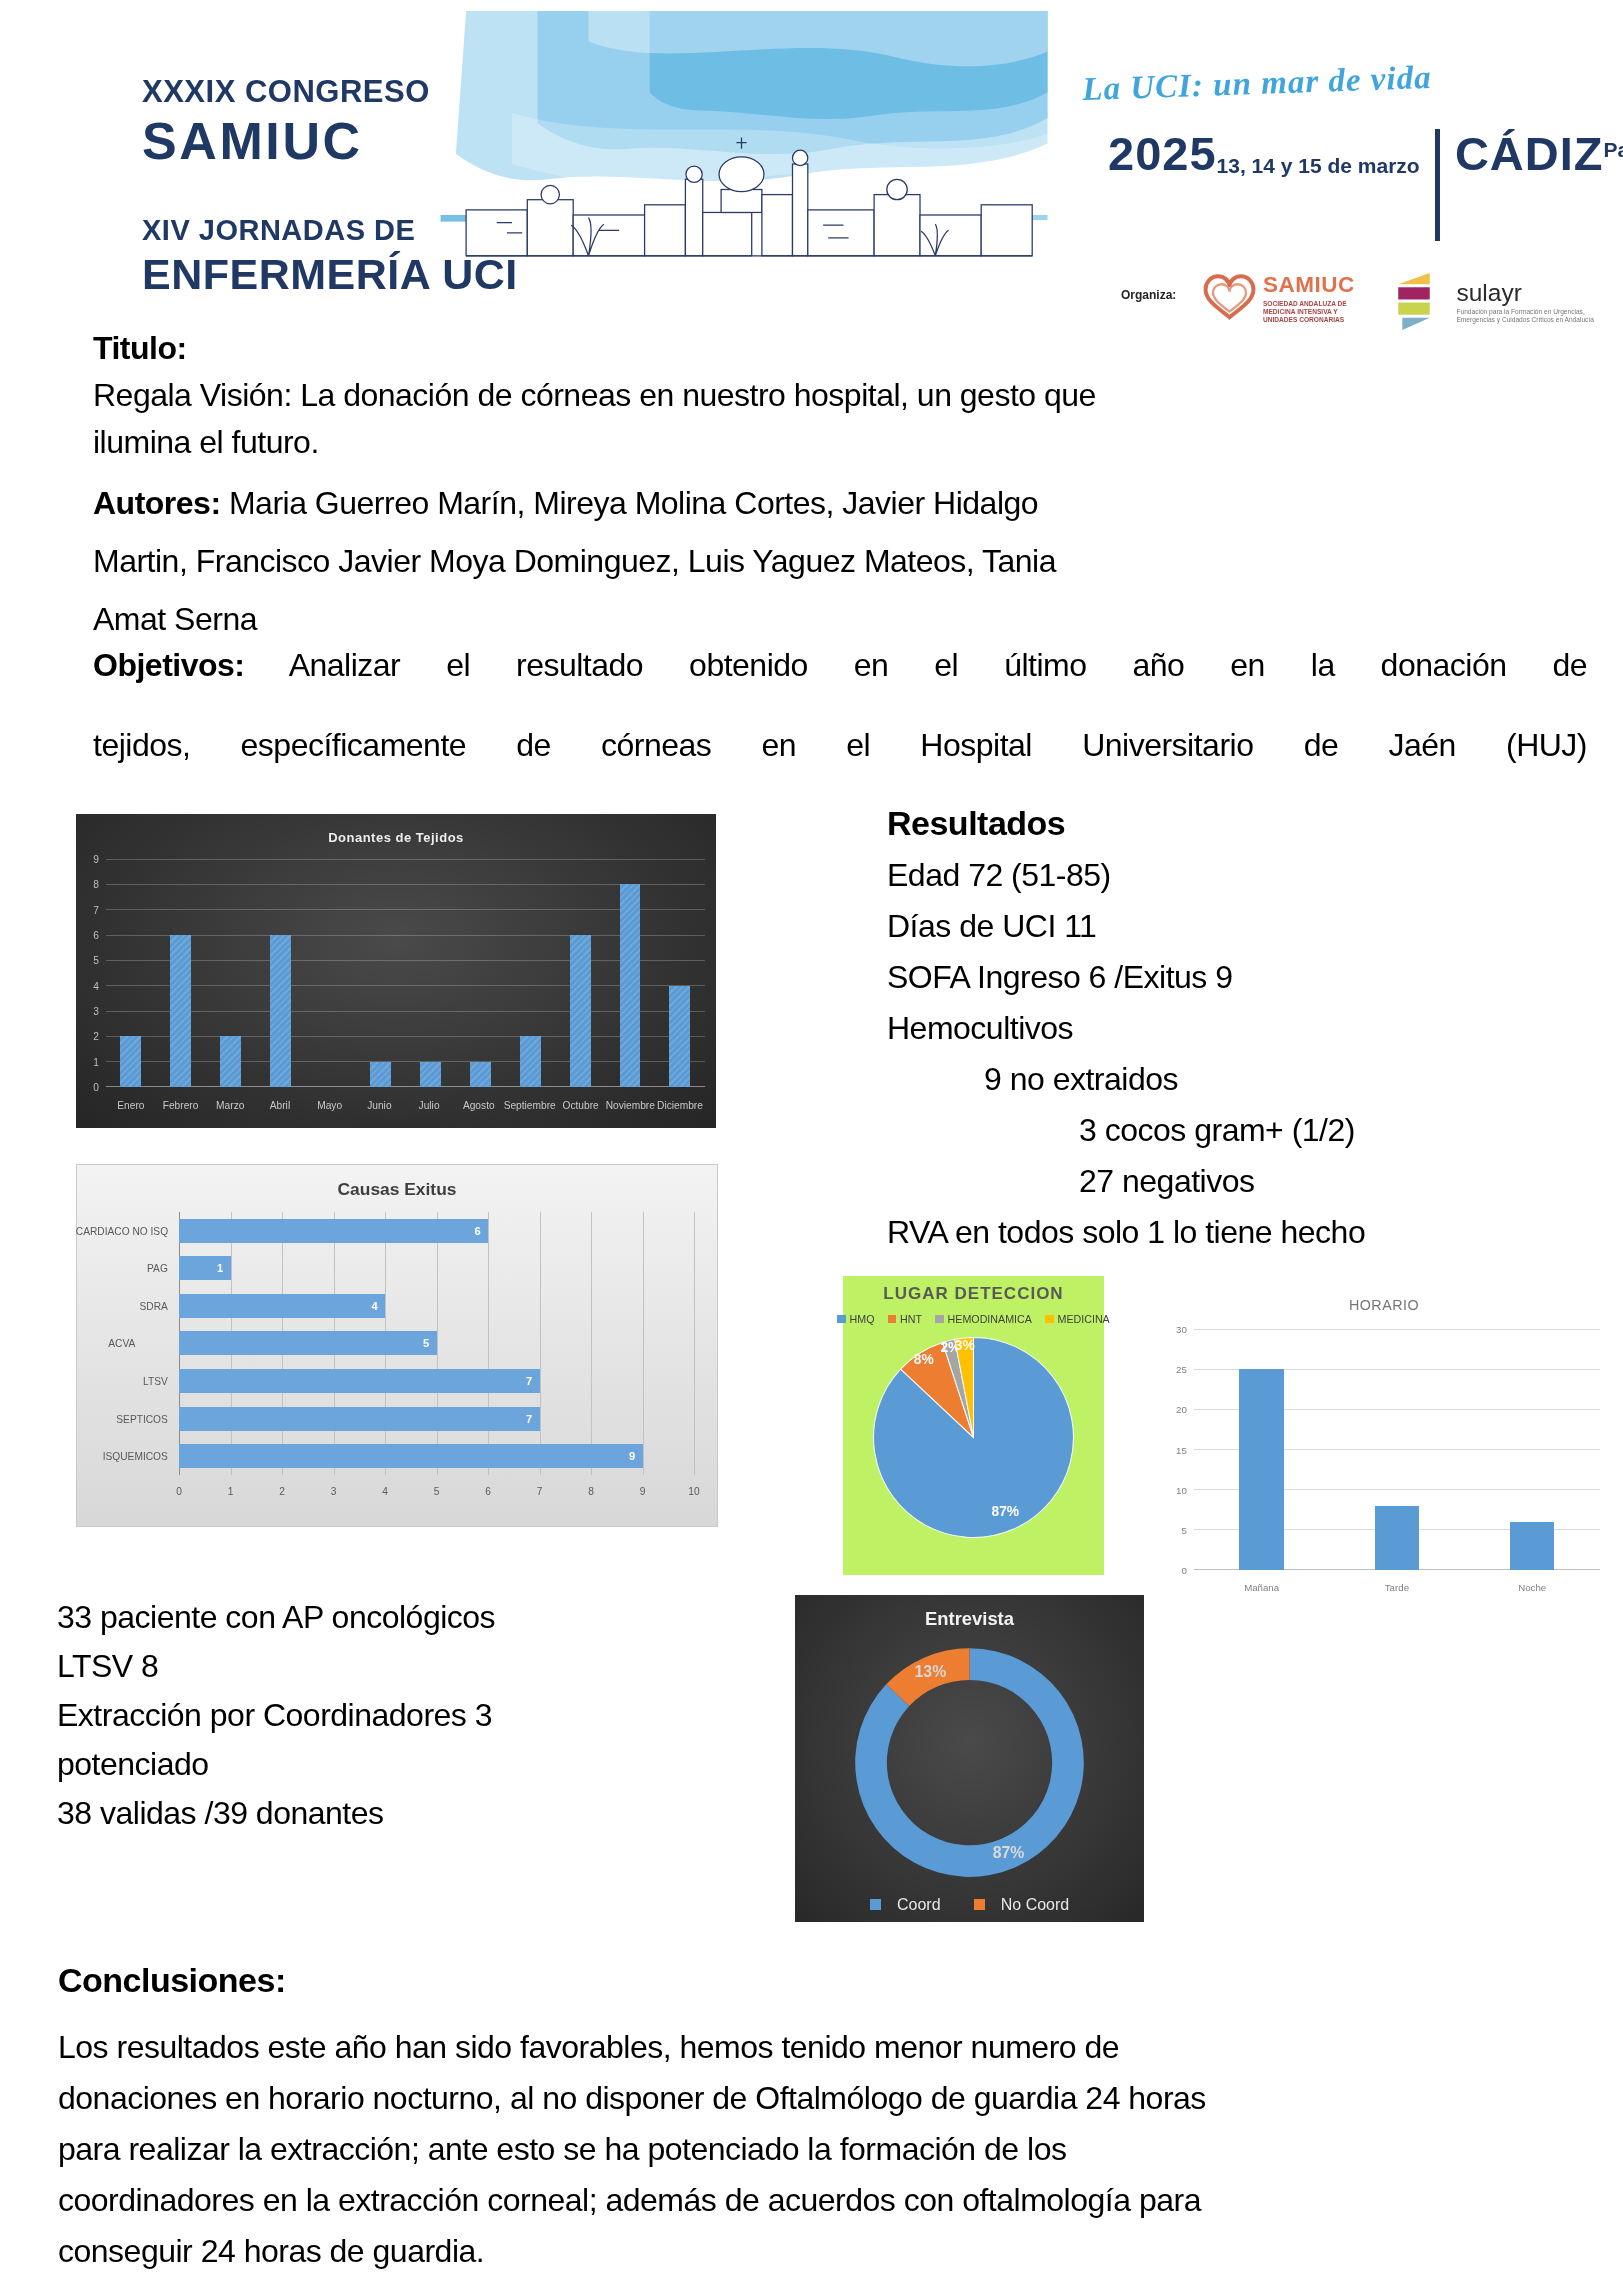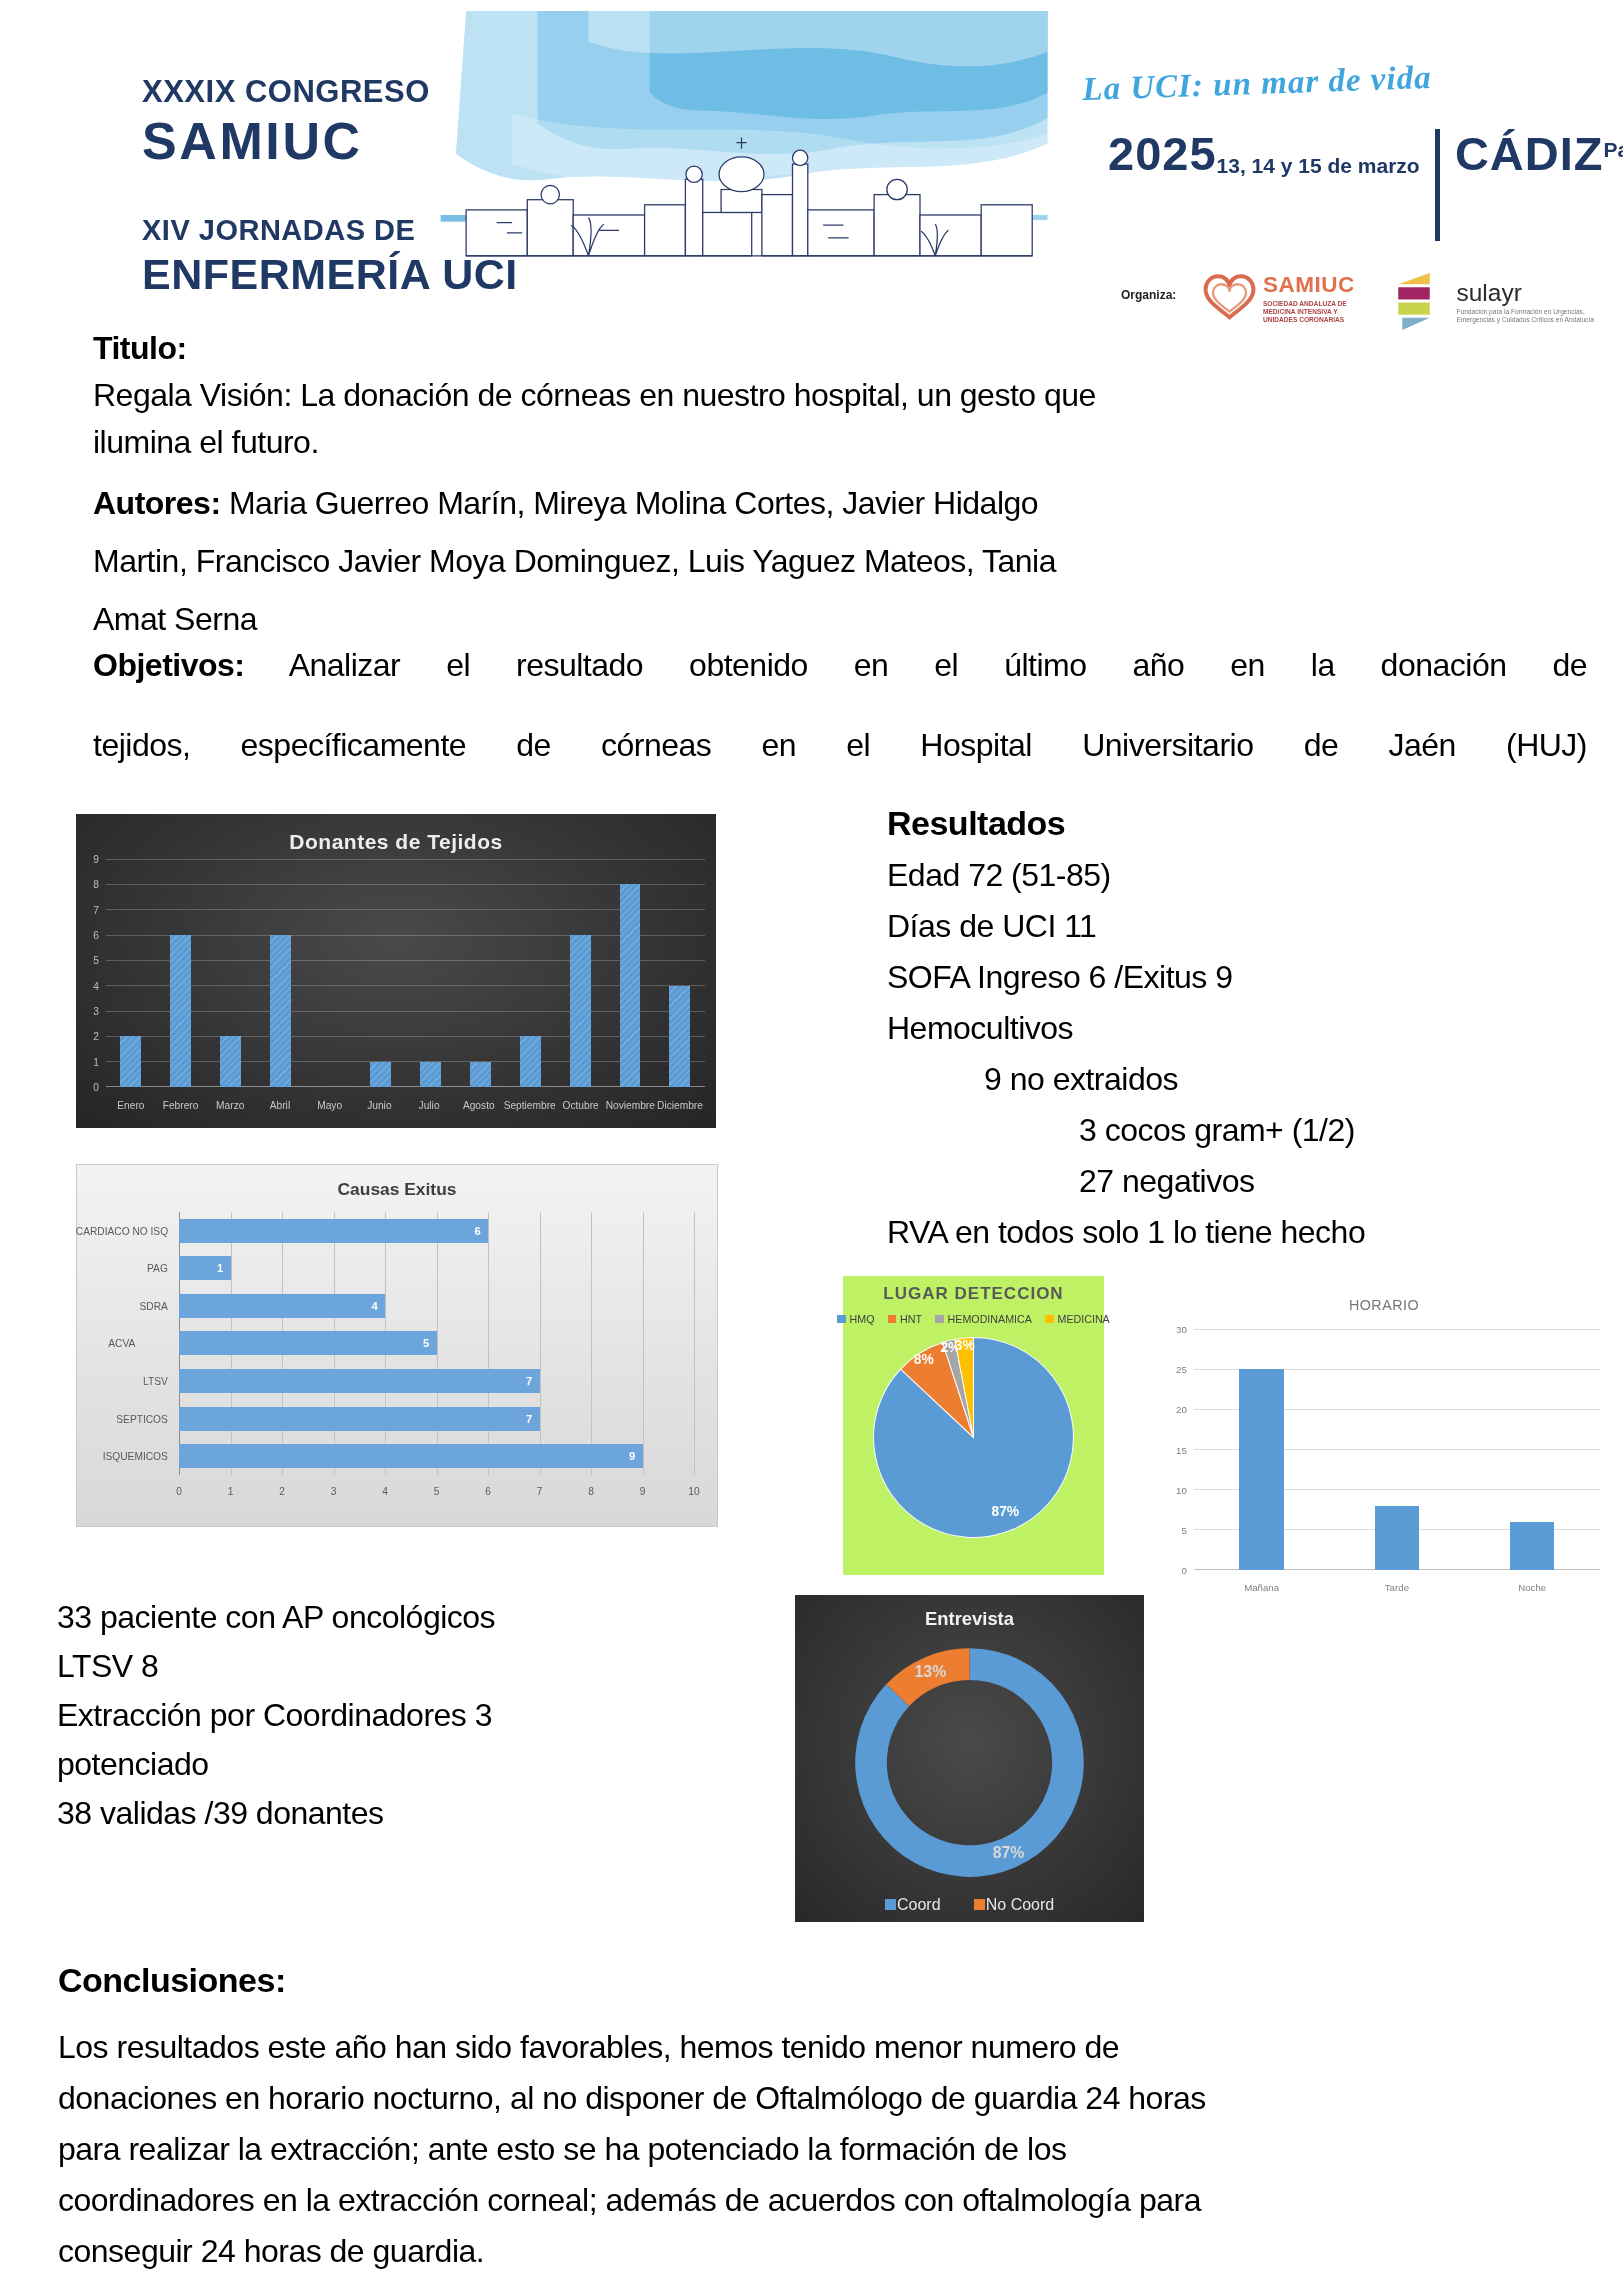--- a/index.html
+++ b/index.html
@@ -58,21 +58,21 @@
   .ylab{position:absolute;right:calc(100% + 7.2px);transform:translateY(50%);font-size:10.2px;}
   .bars{position:absolute;left:0;right:0;top:0;bottom:0;display:flex;align-items:flex-end;}
   .slot{flex:1;display:flex;justify-content:center;align-items:flex-end;height:100%;}
   .bar{width:42%;}
   .xlabels{position:absolute;display:flex;}
   .xlab{flex:1;text-align:center;font-size:10.2px;}
 
   
   #chart-donantes{left:76px;top:814px;width:640px;height:314px;
      background:radial-gradient(ellipse at 50% 40%,#4a4a4a 0%,#333333 60%,#252525 100%);}
-  #chart-donantes .ctitle{top:16.3px;font-size:21px;color:#EDEDED;letter-spacing:0.5px;}
+  #chart-donantes .ctitle{top:16.3px;font-size:13px;color:#EDEDED;letter-spacing:0.5px;}
   #chart-donantes .plot{left:30px;right:11.2px;top:45px;bottom:41px;}
   #chart-donantes .gridline{background:rgba(255,255,255,0.22);}
   #chart-donantes .gridline.zero{background:rgba(255,255,255,0.45);}
   #chart-donantes .ylab{color:#BFBFBF;}
   #chart-donantes .bar{background-image:repeating-linear-gradient(135deg,rgba(255,255,255,.13) 0 2px,rgba(255,255,255,0) 2px 4.6px);background-color:#5B9BD5;}
   #chart-donantes .xlabels{left:30px;right:11.2px;bottom:17.4px;}
   #chart-donantes .xlab{color:#C9C9C9;}
 
   
   #chart-causas{left:76px;top:1164px;width:640px;height:361px;
@@ -106,21 +106,21 @@
   #chart-horario .bar{width:33%;background:#5B9BD5;}
   #chart-horario .xlabels{left:36px;right:10.2px;bottom:14.3px;}
   #chart-horario .xlab{color:#808080;font-size:9.7px;}
 
   
   #chart-entrevista{left:795px;top:1583px;width:349px;height:327px;
      background:radial-gradient(ellipse at 50% 45%,#4a4a4a 0%,#343434 65%,#282828 100%);margin-top:12px;}
   #chart-entrevista .ctitle{top:13.3px;font-size:18.4px;color:#F2F2F2;}
   #chart-entrevista svg{position:absolute;left:0;top:41px;}
   .dlegend{position:absolute;bottom:8.2px;left:0;right:0;display:flex;justify-content:center;gap:33px;}
-  .dlegend .litem{display:flex;align-items:center;gap:1px;font-size:16px;color:#E8E8E8;}
+  .dlegend .litem{display:flex;align-items:center;gap:16px;font-size:16px;color:#E8E8E8;}
   .dlegend .sw{width:11.2px;height:11.2px;display:inline-block;}
 </style>
 </head>
 <body>
 
 <div class="page">
 
   <div class="abs illus">
     <svg width="613" height="306" viewBox="0 0 1200 600" xmlns="http://www.w3.org/2000/svg">
       <path d="M60,0 H1200 V260 C1050,330 880,290 720,320 C540,355 380,310 220,330 C140,340 80,310 40,280 Z" fill="#BCE2F4"></path>

